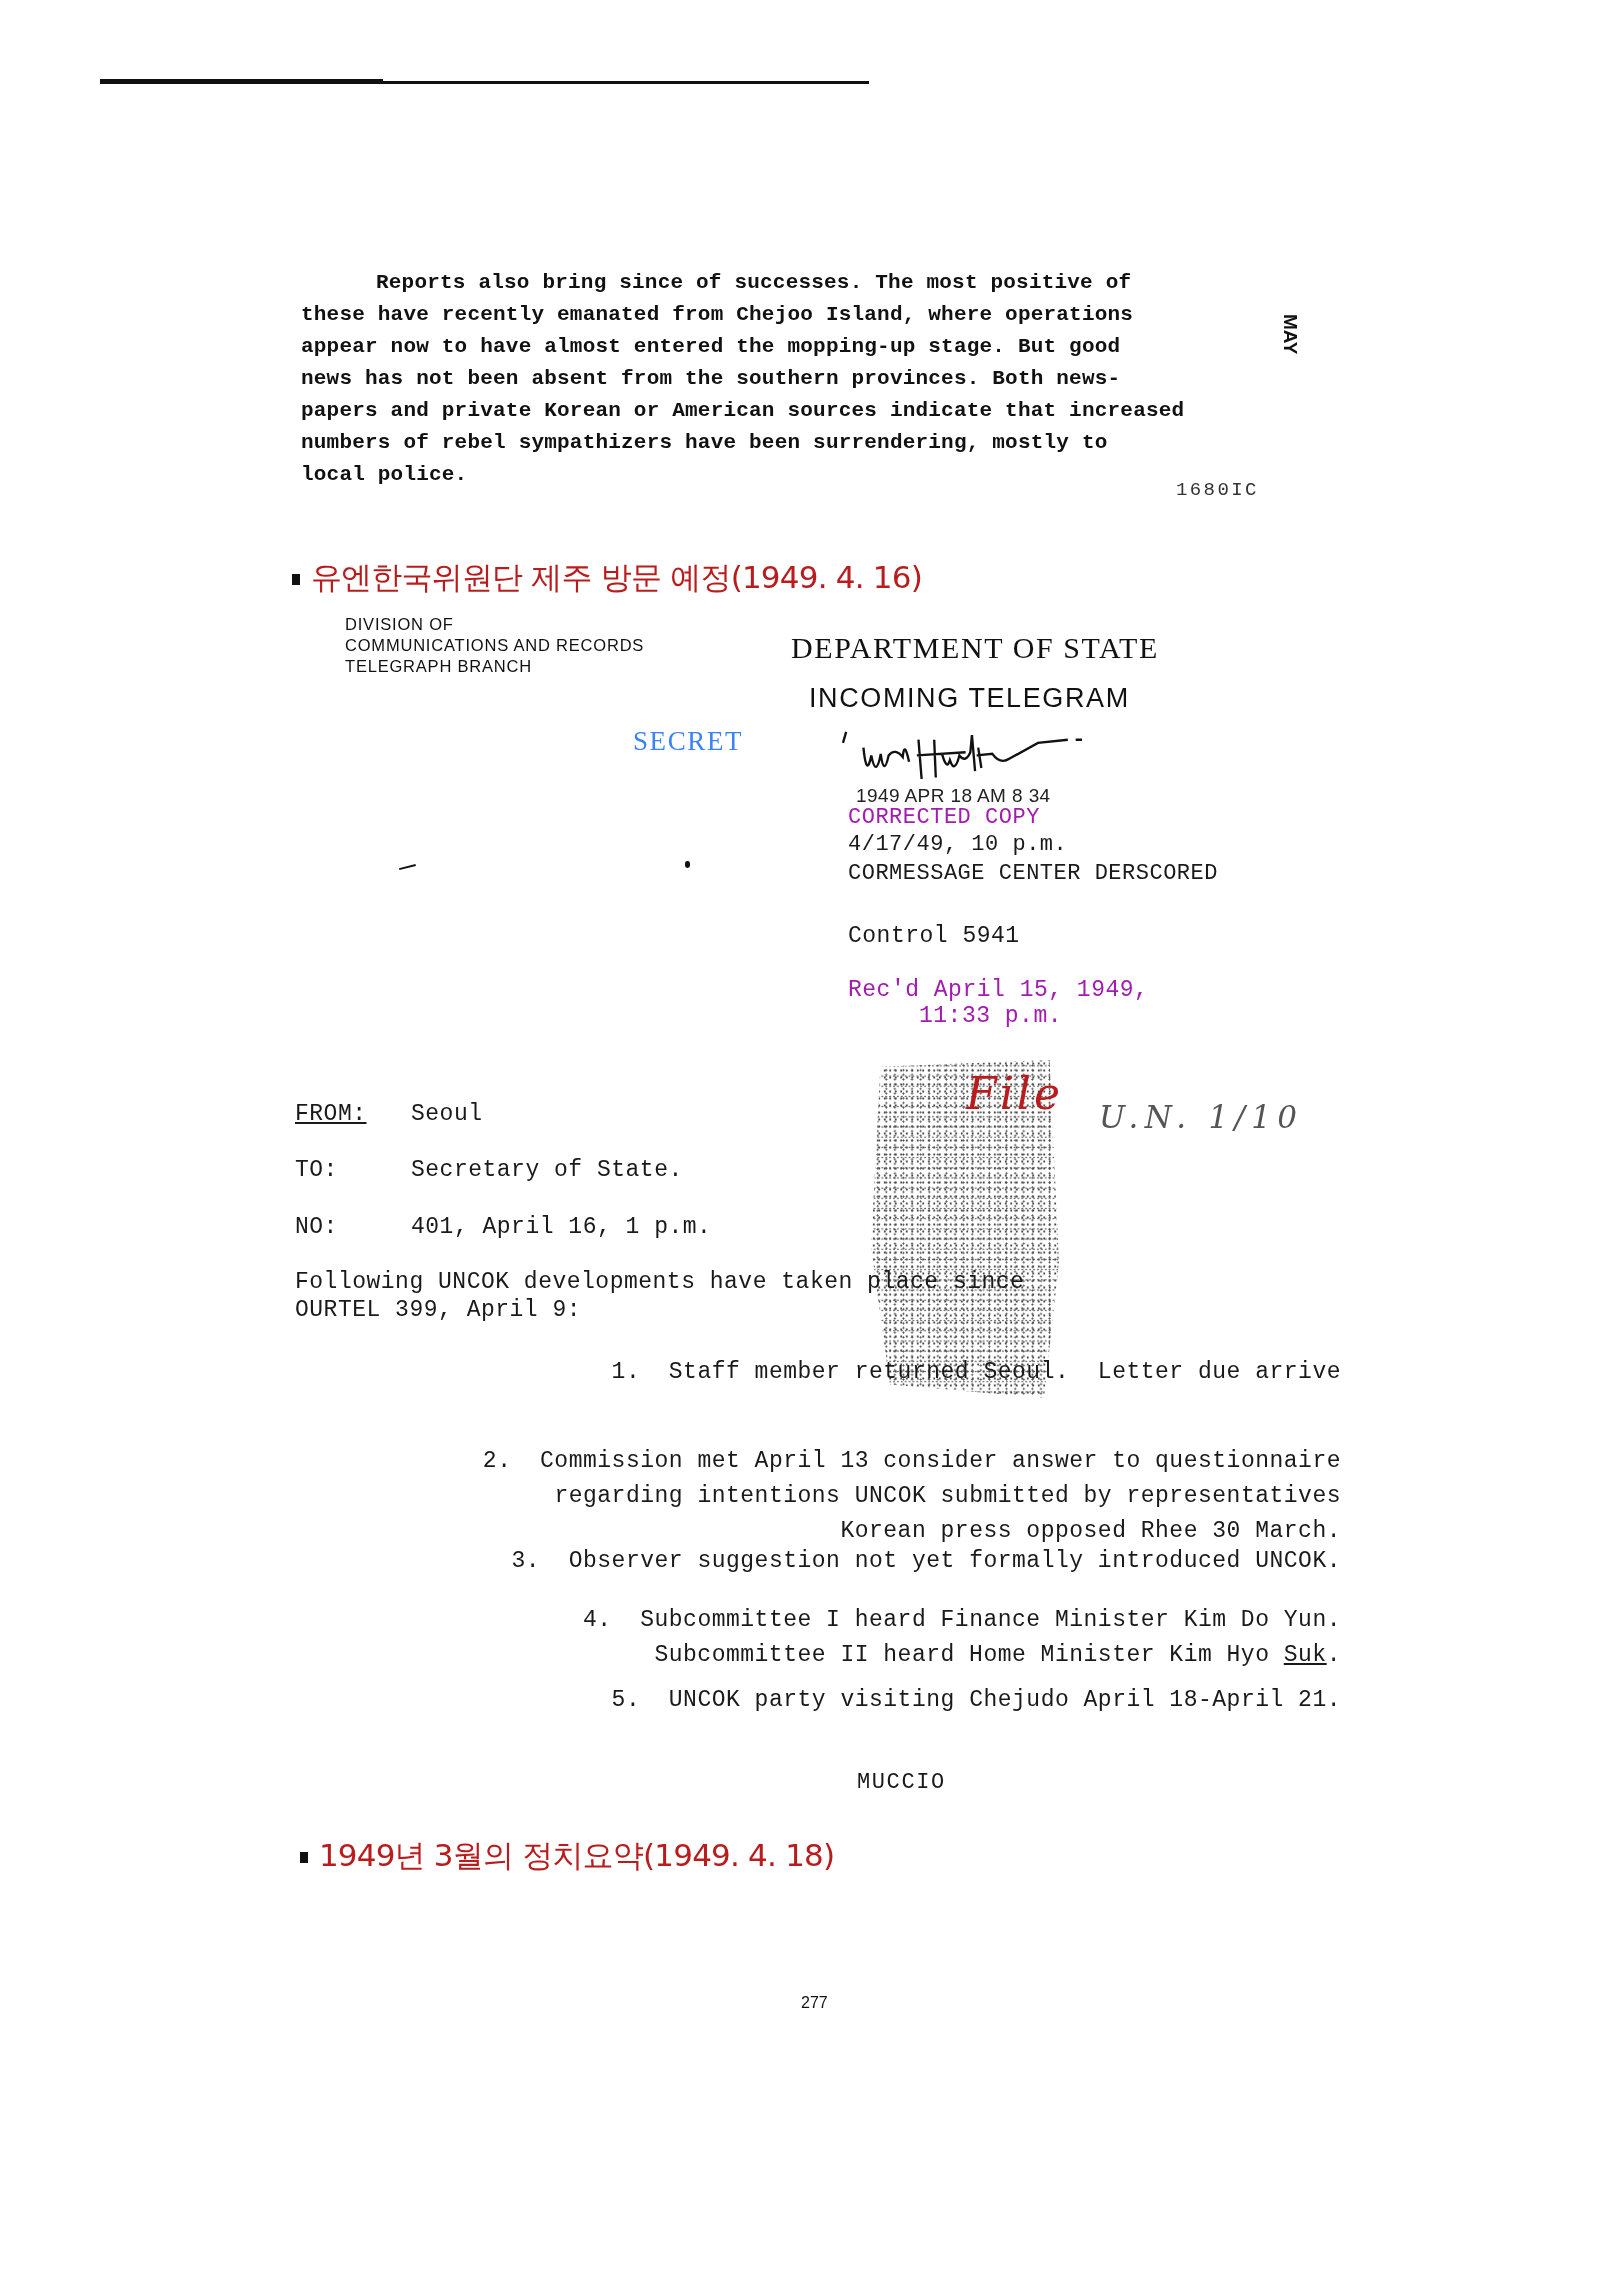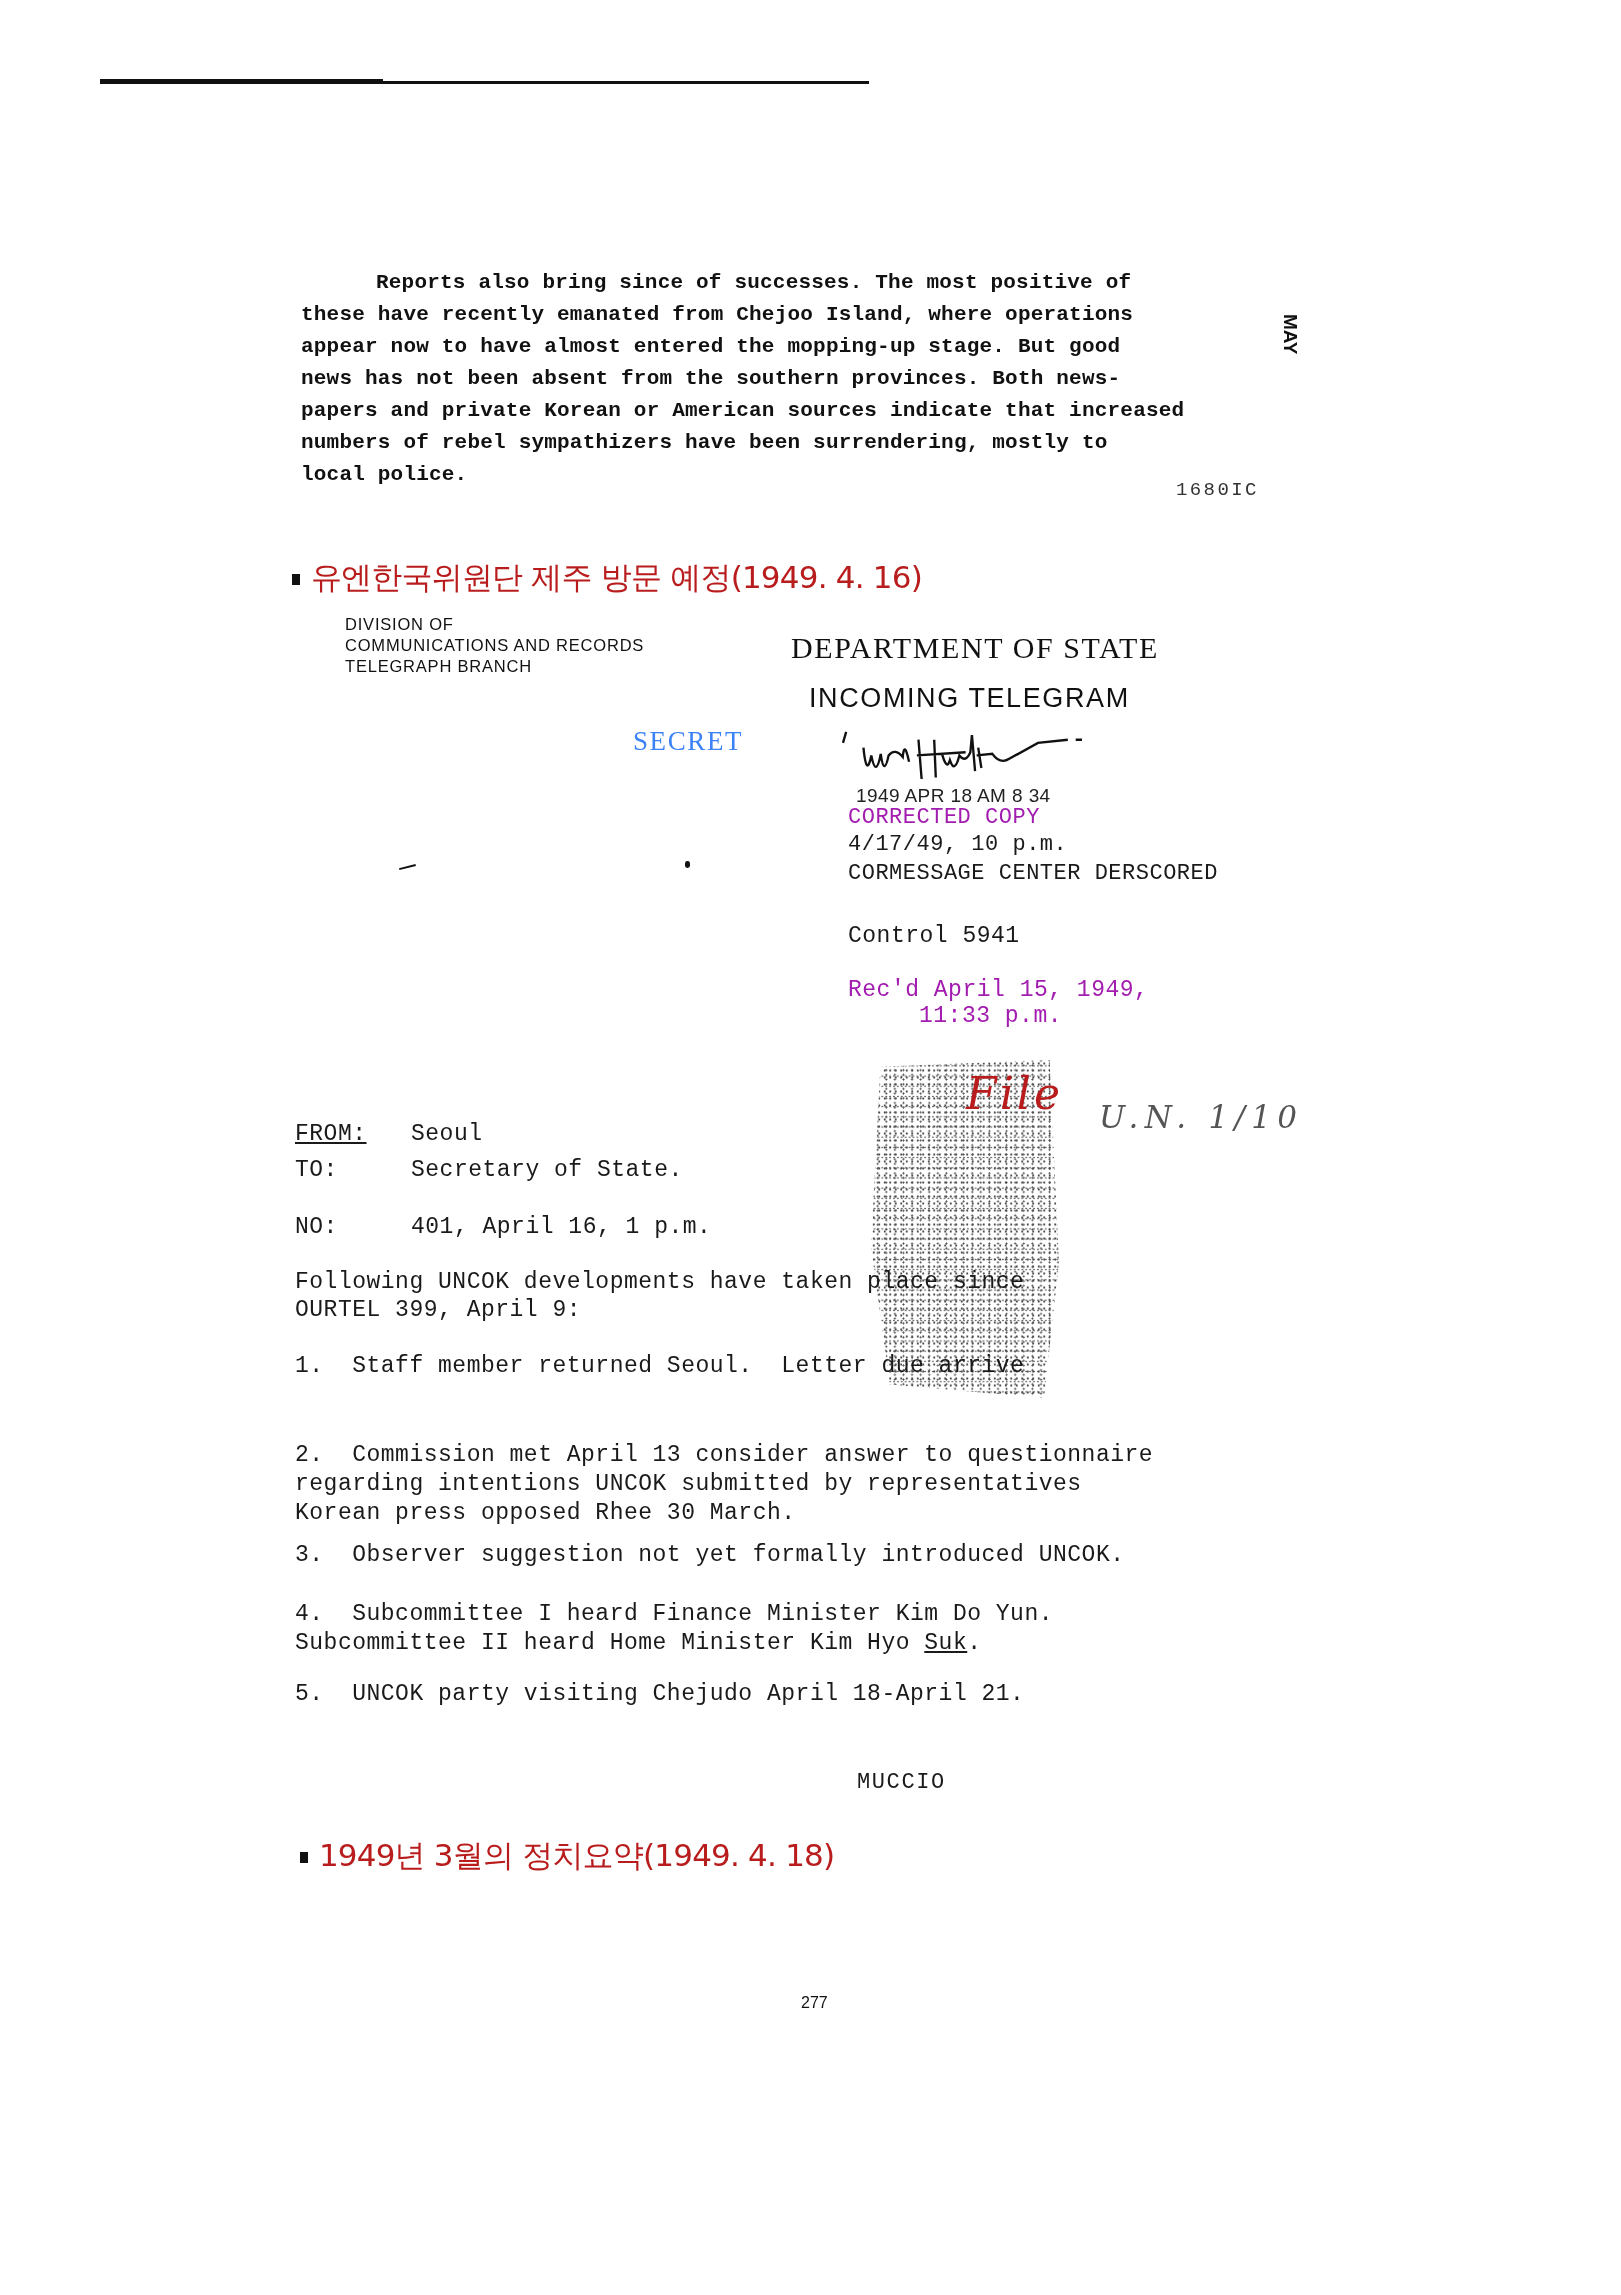--- a/index.html
+++ b/index.html
@@ -54,28 +54,28 @@
         radial-gradient(circle, #333 0.7px, transparent 1.1px);
       background-size: 5.5px 7px, 8.6px 4.7px, 3.9px 10.2px;
       background-position: 0 0, 2.4px 3.1px, 1.6px 0.8px;
       opacity: 0.75;
       clip-path: polygon(5% 2%, 95% 0%, 100% 60%, 92% 100%, 10% 96%, 0% 55%);
     }
 
     .field-row { white-space: nowrap; }
     .field-label { display: inline-block; width: 116px; }
     .f-from { left: 295px; top: 1101px; }
-    .f-from .field-label { text-decoration: underline; margin-top: 20px; }
+    .f-from .field-label { text-decoration: underline; }
     .f-to { left: 295px; top: 1157px; }
     .f-no { left: 295px; top: 1214px; }
 
     .body-text { left: 295px; top: 1269px; width: 1052px; }
     .body-text p { margin: 0; line-height: 27.5px; white-space: pre; }
     .item { left: 295px; width: 1052px; }
-    .item p { margin: 0; line-height: 29px; white-space: pre; }
+    .item p { margin: 6px; line-height: 29px; white-space: pre; text-align: right; }
     .i1 { top: 1352px; }
     .i2 { top: 1441px; }
     .i3 { top: 1541px; }
     .i4 { top: 1600px; }
     .i5 { top: 1680px; }
     .sok { text-decoration: underline; }
 
     .signer { left: 857px; top: 1770px; font-size: 22px; letter-spacing: 1.6px; }
     .page-num { left: 801px; top: 1994px; font-family: Liberation Sans, sans-serif; font-size: 16px; }
   </style>

